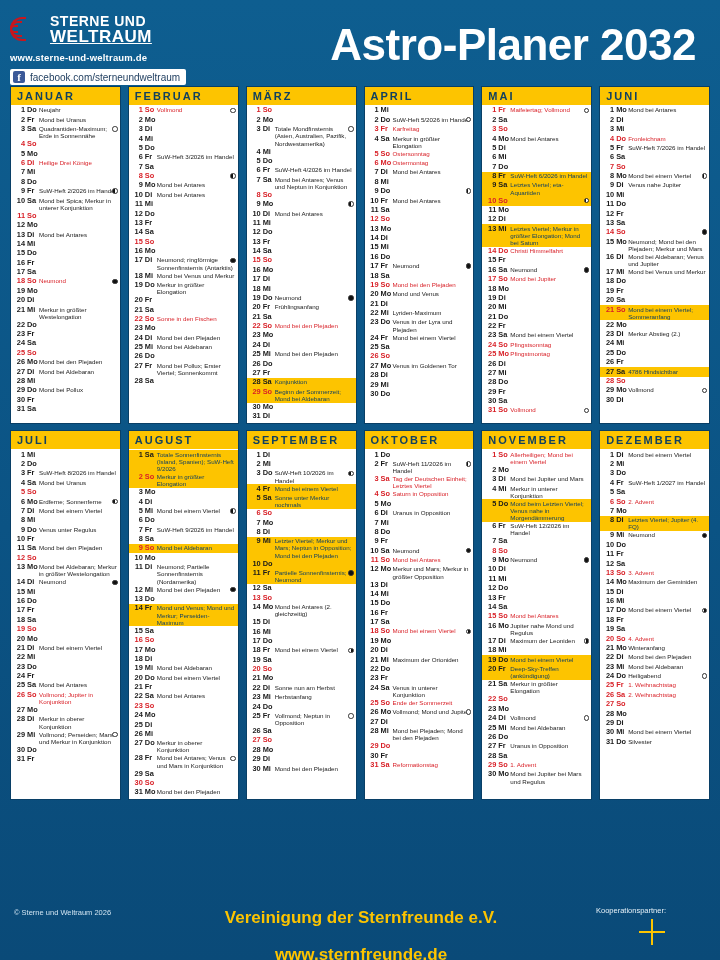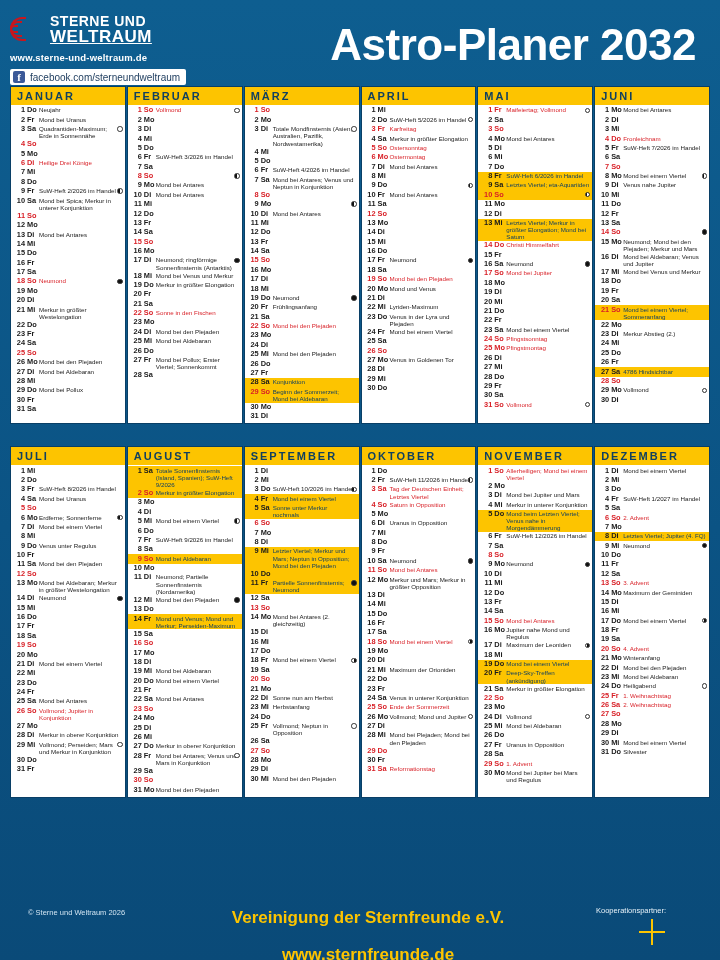--- a/index.html
+++ b/index.html
@@ -51,24 +51,24 @@
     flex:1; text-align:right; color:#fff;
     font-size:44px; font-weight:bold; letter-spacing:-0.5px;
     padding-right:4px; padding-top:14px;
     font-family:"Liberation Sans", sans-serif;
   }
 
   
   .grid {
     display:grid;
     grid-template-columns: repeat(6, 1fr);
-    gap: 1px;
+    gap: 7px;
     padding: 0 10px;
   }
-  .grid + .grid { margin-top: 22px; }
+  .grid + .grid { margin-top: 6px; }
 
   .month { background:#ffffff; border:1px solid #093f66; }
   .month-head {
     background:#fdc400; color:#11405f;
     font-size:11px; font-weight:bold; letter-spacing:2px;
     padding:3px 0 3px 6px;
     text-transform:uppercase;
   }
   .days { padding:1px 0 2px 0; }
   .day {
@@ -90,21 +90,21 @@
     width:5.5px; height:5.5px; border-radius:50%;
     border:0.7px solid #333;
   }
   .moon.new  { background:#111; }
   .moon.full { background:#fff; }
   .moon.fq   { background:linear-gradient(90deg,#fff 0 50%, #111 50% 100%); }
   .moon.lq   { background:linear-gradient(90deg,#111 0 50%, #fff 50% 100%); }
 
   
   .footer {
-    position:absolute; left:16px; right:0; bottom:0; height:58px;
+    position:absolute; left:2px; right:0; bottom:0; height:58px;
     padding: 6px 12px 0 12px; color:#fff;
   }
   .copyright { font-size:7.5px; position:absolute; left:12px; top:6px; color:#cfe3f1; }
   .footer-center {
     position:absolute; left:0; right:0; top:6px; text-align:center;
   }
   .footer-center .l1 { color:#fdc400; font-size:17px; font-weight:bold;text-align:center; }
   .footer-center .l2 { color:#fdc400; font-size:17px; font-weight:bold; margin-top:17px; }
   .partner { position:absolute; right:12px; top:4px; width:112px; }
   .partner .lbl { font-size:7.5px; color:#e6f1f8; }

